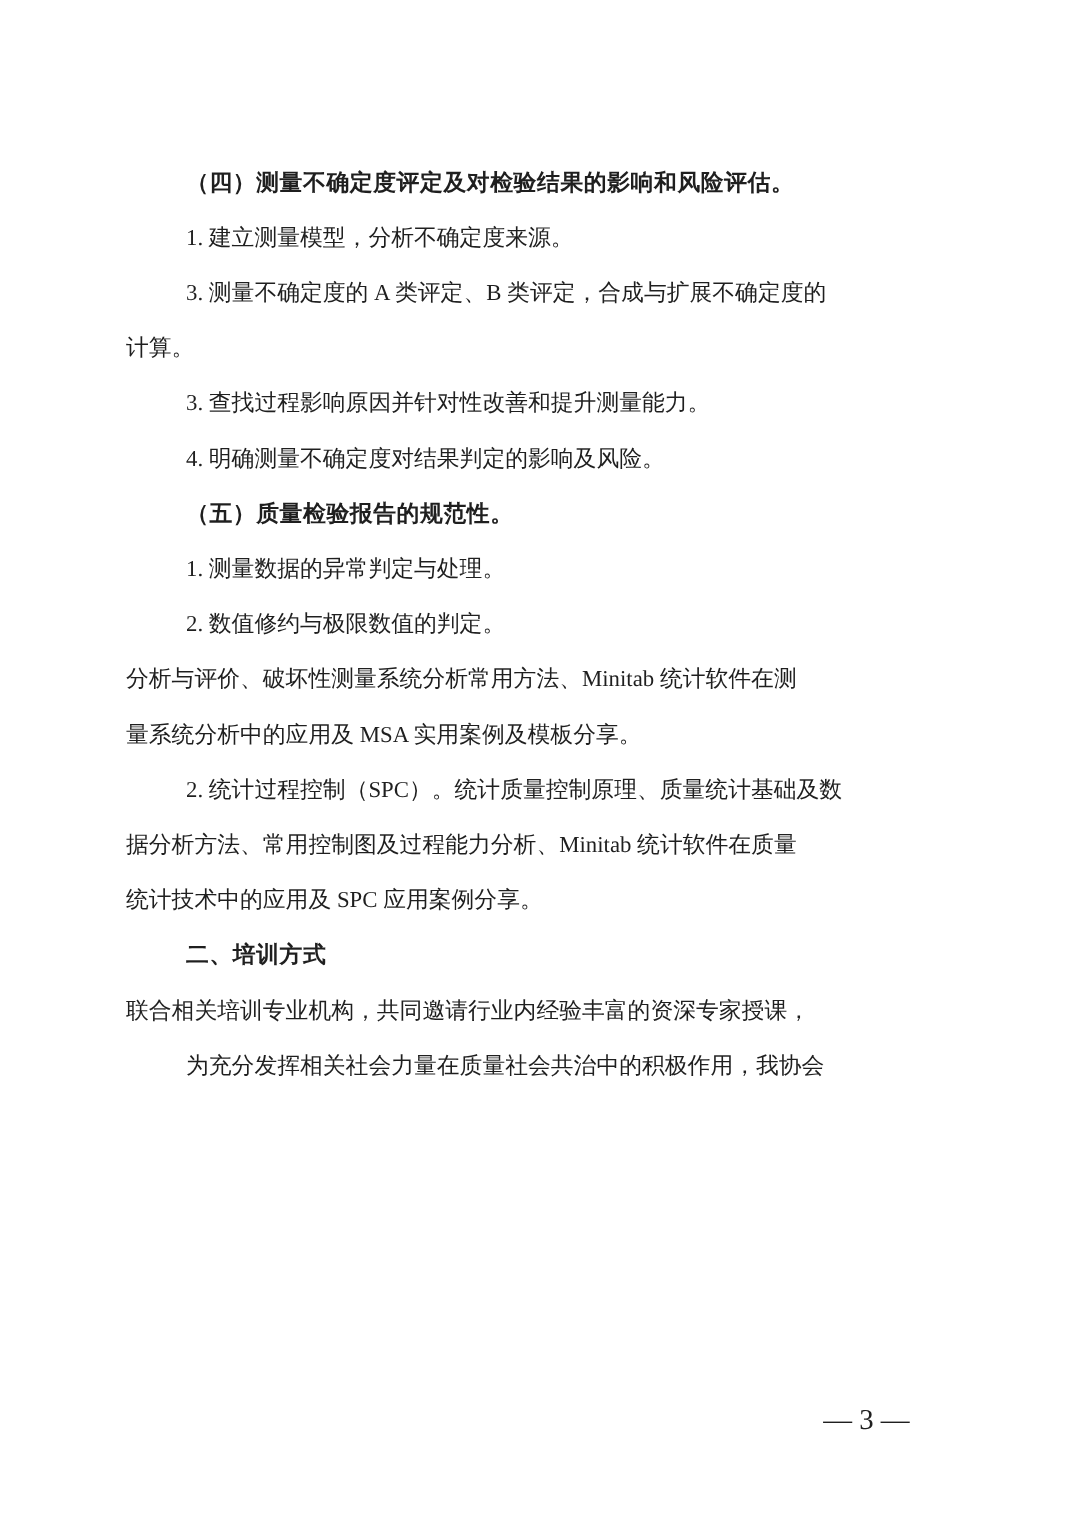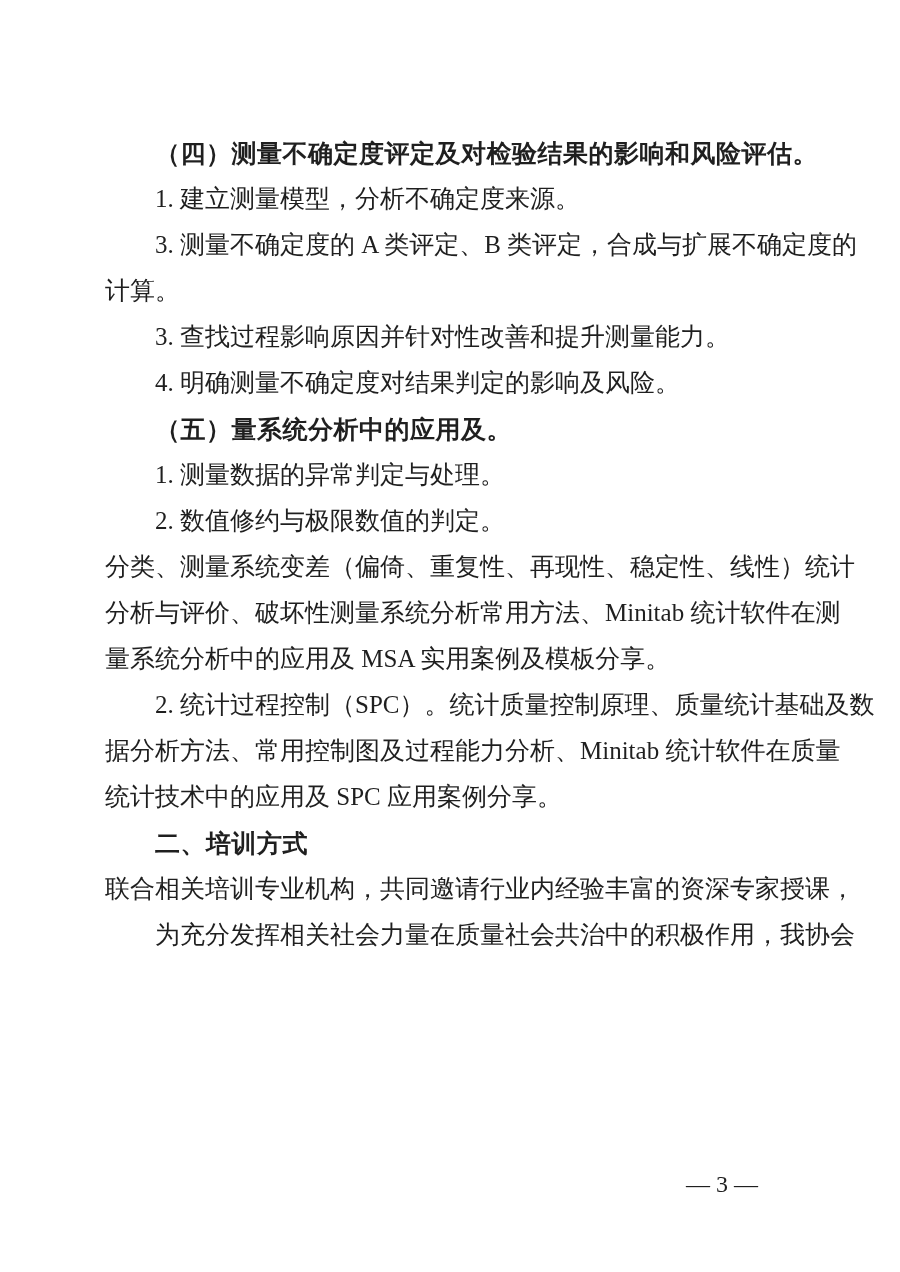--- a/index.html
+++ b/index.html
@@ -19,21 +19,21 @@
     background: #ffffff;
   }
   .doc-content {
     position: absolute;
     left: 105px;
     top: 130px;
     width: 744px;
   }
   .line {
     font-family: "Liberation Serif", serif;
-    font-size: 25px;
+    font-size: 19px;
     line-height: 46px;
     height: 46px;
     white-space: nowrap;
     color: #1f1f1f;
   }
   .line.heading {
     font-family: "Liberation Sans", sans-serif;
     font-weight: 700;
     letter-spacing: 0.5px;
   }
@@ -56,24 +56,23 @@
 <body>
 
 <div class="doc-page">
   <div class="doc-content">
       <div class="line heading indent">（四）测量不确定度评定及对检验结果的影响和风险评估。</div>
       <div class="line indent">1. 建立测量模型，分析不确定度来源。</div>
       <div class="line indent">3. 测量不确定度的 A 类评定、B 类评定，合成与扩展不确定度的</div>
       <div class="line">计算。</div>
       <div class="line indent">3. 查找过程影响原因并针对性改善和提升测量能力。</div>
       <div class="line indent">4. 明确测量不确定度对结果判定的影响及风险。</div>
-      <div class="line heading indent">（五）量系统分析中的应用及。</div>
+      <div class="line heading indent">（五）质量检验报告的规范性。</div>
       <div class="line indent">1. 测量数据的异常判定与处理。</div>
       <div class="line indent">2. 数值修约与极限数值的判定。</div>
-      <div class="line">分类、测量系统变差（偏倚、重复性、再现性、稳定性、线性）统计</div>
       <div class="line">分析与评价、破坏性测量系统分析常用方法、Minitab 统计软件在测</div>
       <div class="line">量系统分析中的应用及 MSA 实用案例及模板分享。</div>
       <div class="line indent">2. 统计过程控制（SPC）。统计质量控制原理、质量统计基础及数</div>
       <div class="line">据分析方法、常用控制图及过程能力分析、Minitab 统计软件在质量</div>
       <div class="line">统计技术中的应用及 SPC 应用案例分享。</div>
       <div class="line heading indent">二、培训方式</div>
       <div class="line">联合相关培训专业机构，共同邀请行业内经验丰富的资深专家授课，</div>
       <div class="line indent">为充分发挥相关社会力量在质量社会共治中的积极作用，我协会</div>
     </div>
   <div class="page-number">— 3 —</div>

